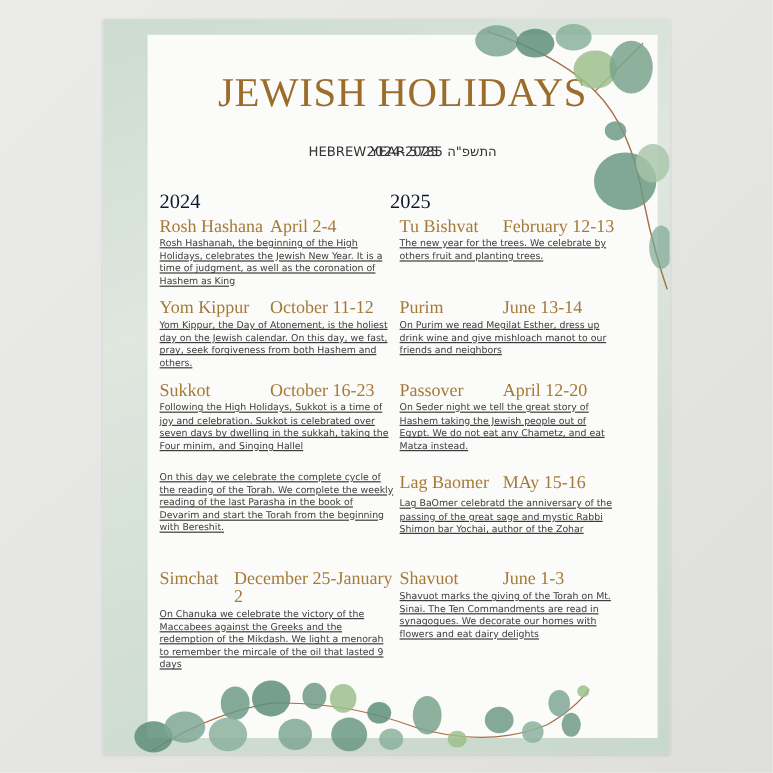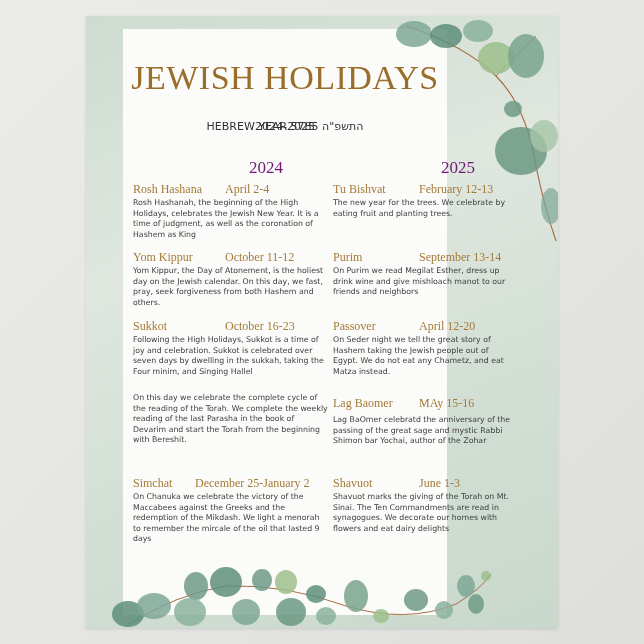--- a/index.html
+++ b/index.html
@@ -7,52 +7,54 @@
     width:644px; height:644px; overflow:hidden; position:relative;
     background: linear-gradient(135deg, #ebebea 0%, #e4e4e2 60%, #dededc 100%);
     font-family: "Liberation Sans", sans-serif;
   }
   .paper {
     position:absolute; left:86px; top:16px; width:472px; height:612px;
     background: linear-gradient(160deg, #cddbd0 0%, #dfe7df 35%, #d3dfd5 65%, #c9d8cc 100%);
     box-shadow: 0 1px 3px rgba(0,0,0,0.12);
   }
   .inner {
-    position:absolute; left:37px; top:13px; width:324px; height:586px;
+    position:absolute; left:37px; top:13px; width:397px; height:586px;
     background:#fbfbfa;
+    padding-left:28px;
   }
   .title {
     position:absolute; left:0; right:0; top:30px; text-align:center;
     font-family:"Liberation Serif", serif; font-size:34px; letter-spacing:0.5px;
     color:#9a6d2a; margin:0; font-weight:normal;
   }
   .sub1, .sub2 {
     position:absolute; left:0; right:0; text-align:center;
     font-family:"DejaVu Sans", sans-serif; color:#333; font-size:11px;
   }
   .sub1 { top:75px;margin-top:16px; }
   .sub2 { top:91px; }
   .col { position:absolute; top:141px; width:190px; }
   .col.left { left:10px; }
   .col.right { left:210px; }
   .year {
-    font-family:"Liberation Serif", serif; font-size:17px; color:#701a75;
-    text-align:right; position:absolute; top:-12px; left:0; width:150px;
+    font-family:"Liberation Serif", serif; font-size:17px; color:#0f172a;
+    text-align:left; position:absolute; top:-12px; left:0; width:150px;
   }
   .col.right .year { width:150px; left:-8px; }
   .entry { position:absolute; left:0; width:195px; }
   .entry-head { display:flex; justify-content:space-between; align-items:flex-start; }
   .name, .date {
-    font-family:"Liberation Serif", serif; font-size:12px; color:#a47a37; line-height:15px;
+    font-family:"Liberation Serif", serif; font-size:15px; color:#a47a37; line-height:15px;
   }
   .name { width:86px; }
   .date { flex:1; text-align:left; }
   .desc {
     font-family:"DejaVu Sans", sans-serif; font-size:7.8px; line-height:10.6px; color:#3d3d3d;
     margin-top:1px;
+    text-decoration:underline;
   }
   .deco { position:absolute; pointer-events:none; }
 </style>
 </head>
 <body>
 
 <div class="paper">
   <div class="inner">
     <h1 class="title">JEWISH HOLIDAYS</h1>
     <div class="sub1">2024-2025</div>
@@ -99,27 +101,27 @@
     </div>
 
     <div class="col right">
       <div class="year">2025</div>
 
       <div class="entry" style="top:12px; width:180px">
         <div class="entry-head">
           <span class="name" style="width:86px">Tu Bishvat</span>
           <span class="date">February 12-13</span>
         </div>
-        <div class="desc">The new year for the trees. We celebrate by eating fruit and planting trees.</div>
+        <div class="desc">The new year for the trees. We celebrate by others fruit and planting trees.</div>
       </div>
 
       <div class="entry" style="top:80px; width:180px">
         <div class="entry-head">
           <span class="name" style="width:86px">Purim</span>
-          <span class="date">September 13-14</span>
+          <span class="date">June 13-14</span>
         </div>
         <div class="desc">On Purim we read Megilat Esther, dress up drink wine and give mishloach manot to our friends and neighbors</div>
       </div>
 
       <div class="entry" style="top:149px; width:180px">
         <div class="entry-head">
           <span class="name" style="width:86px">Passover</span>
           <span class="date">April 12-20</span>
         </div>
         <div class="desc"> On Seder night we tell the great story of Hashem taking the Jewish people out of Egypt. We do not eat any Chametz, and eat Matza instead.</div>

